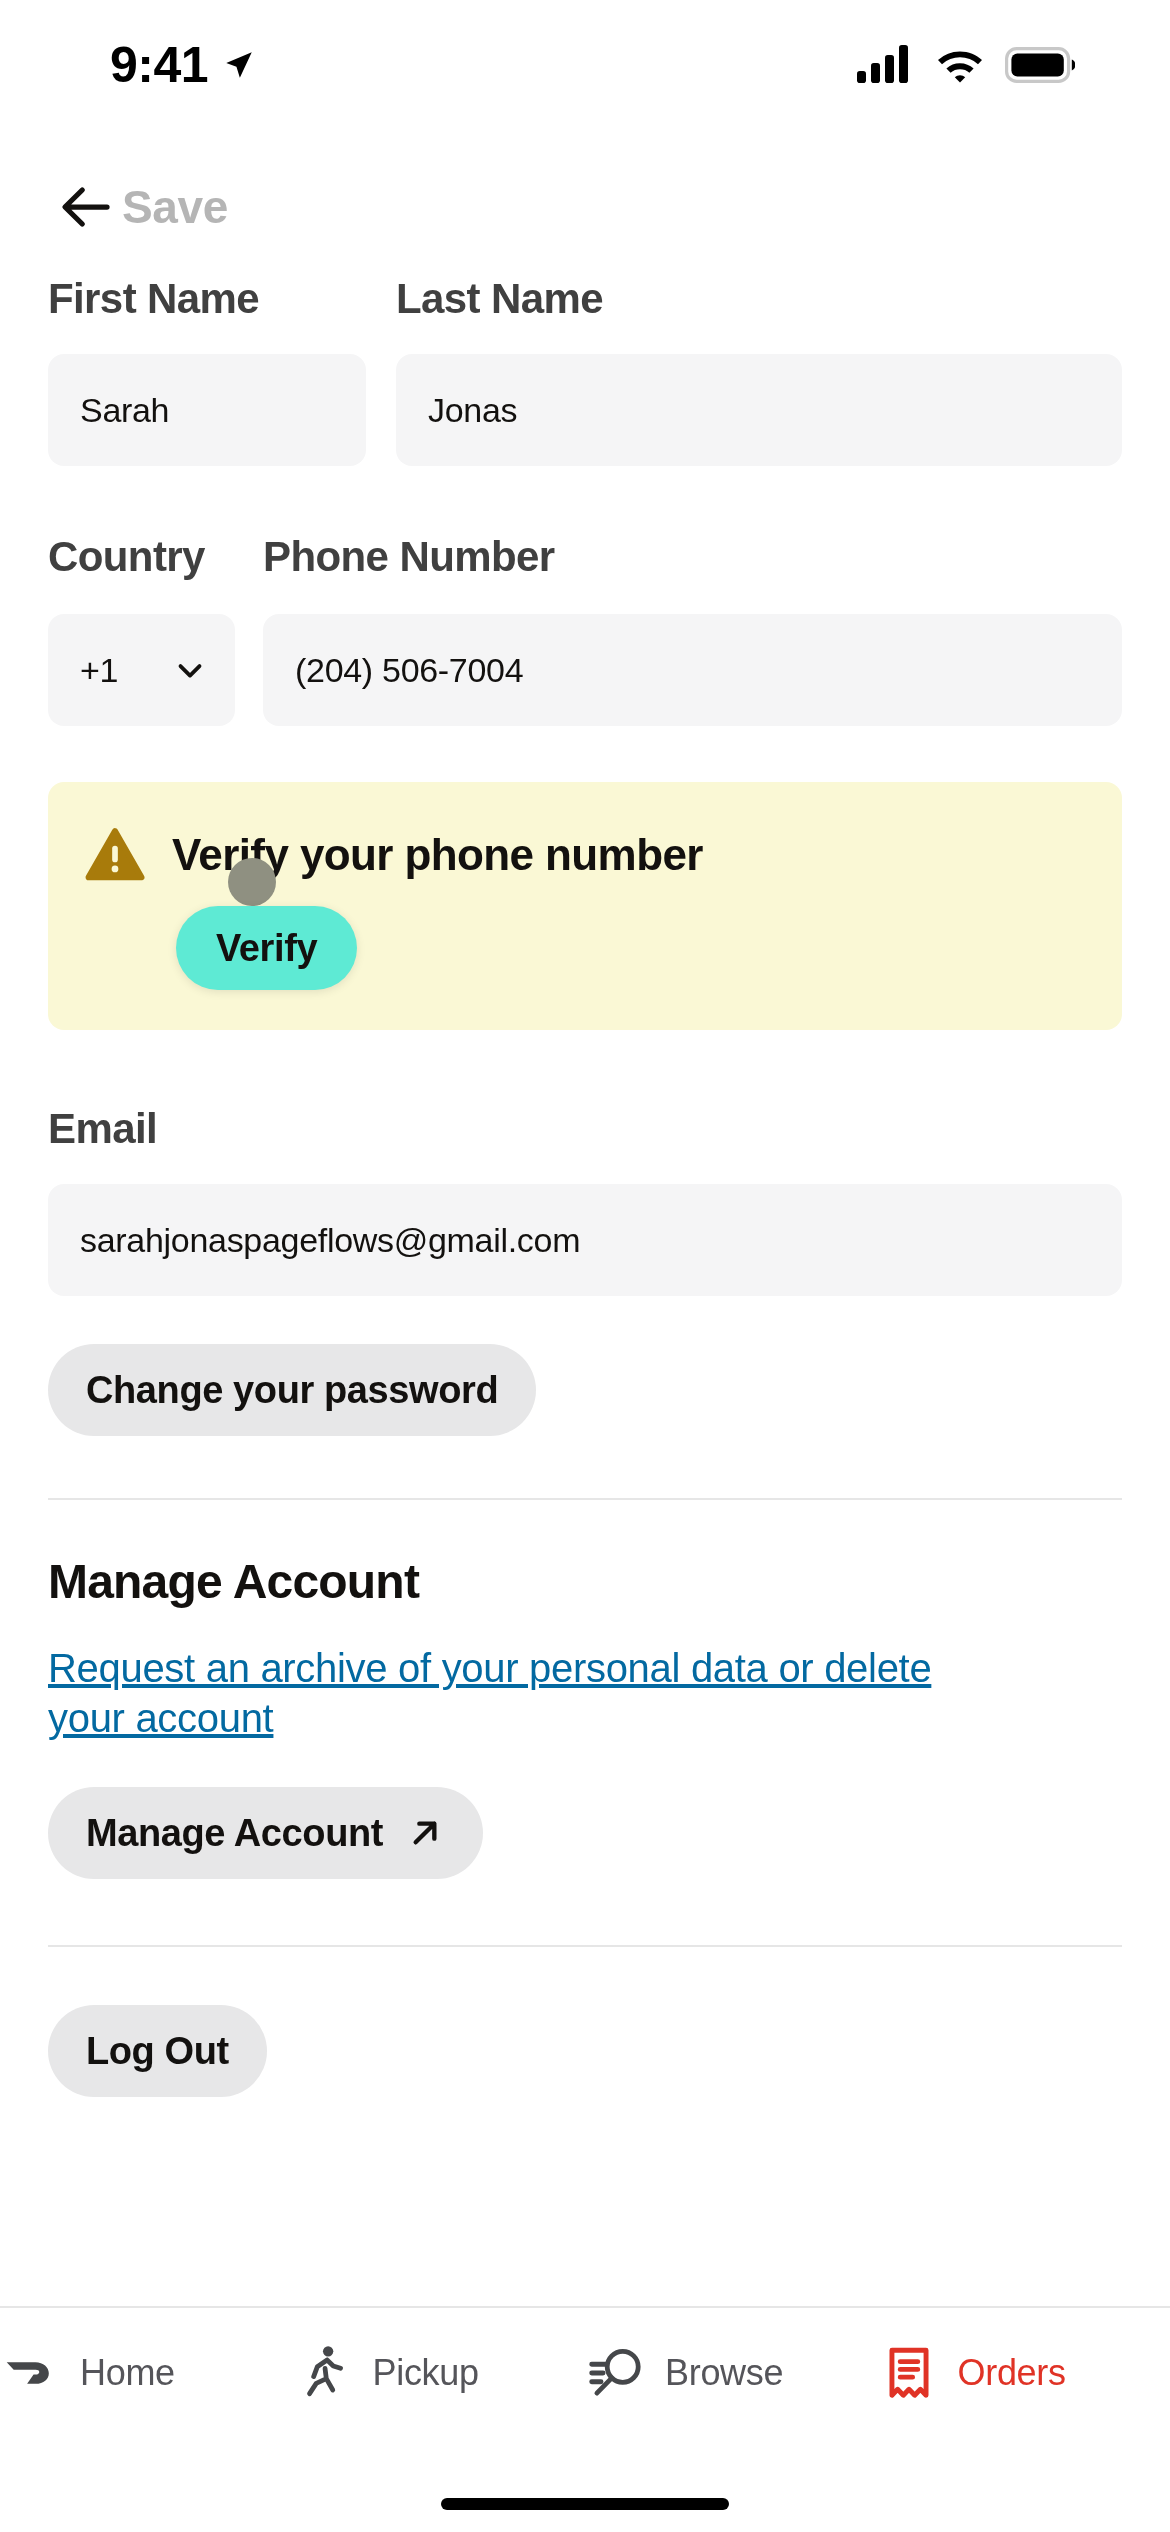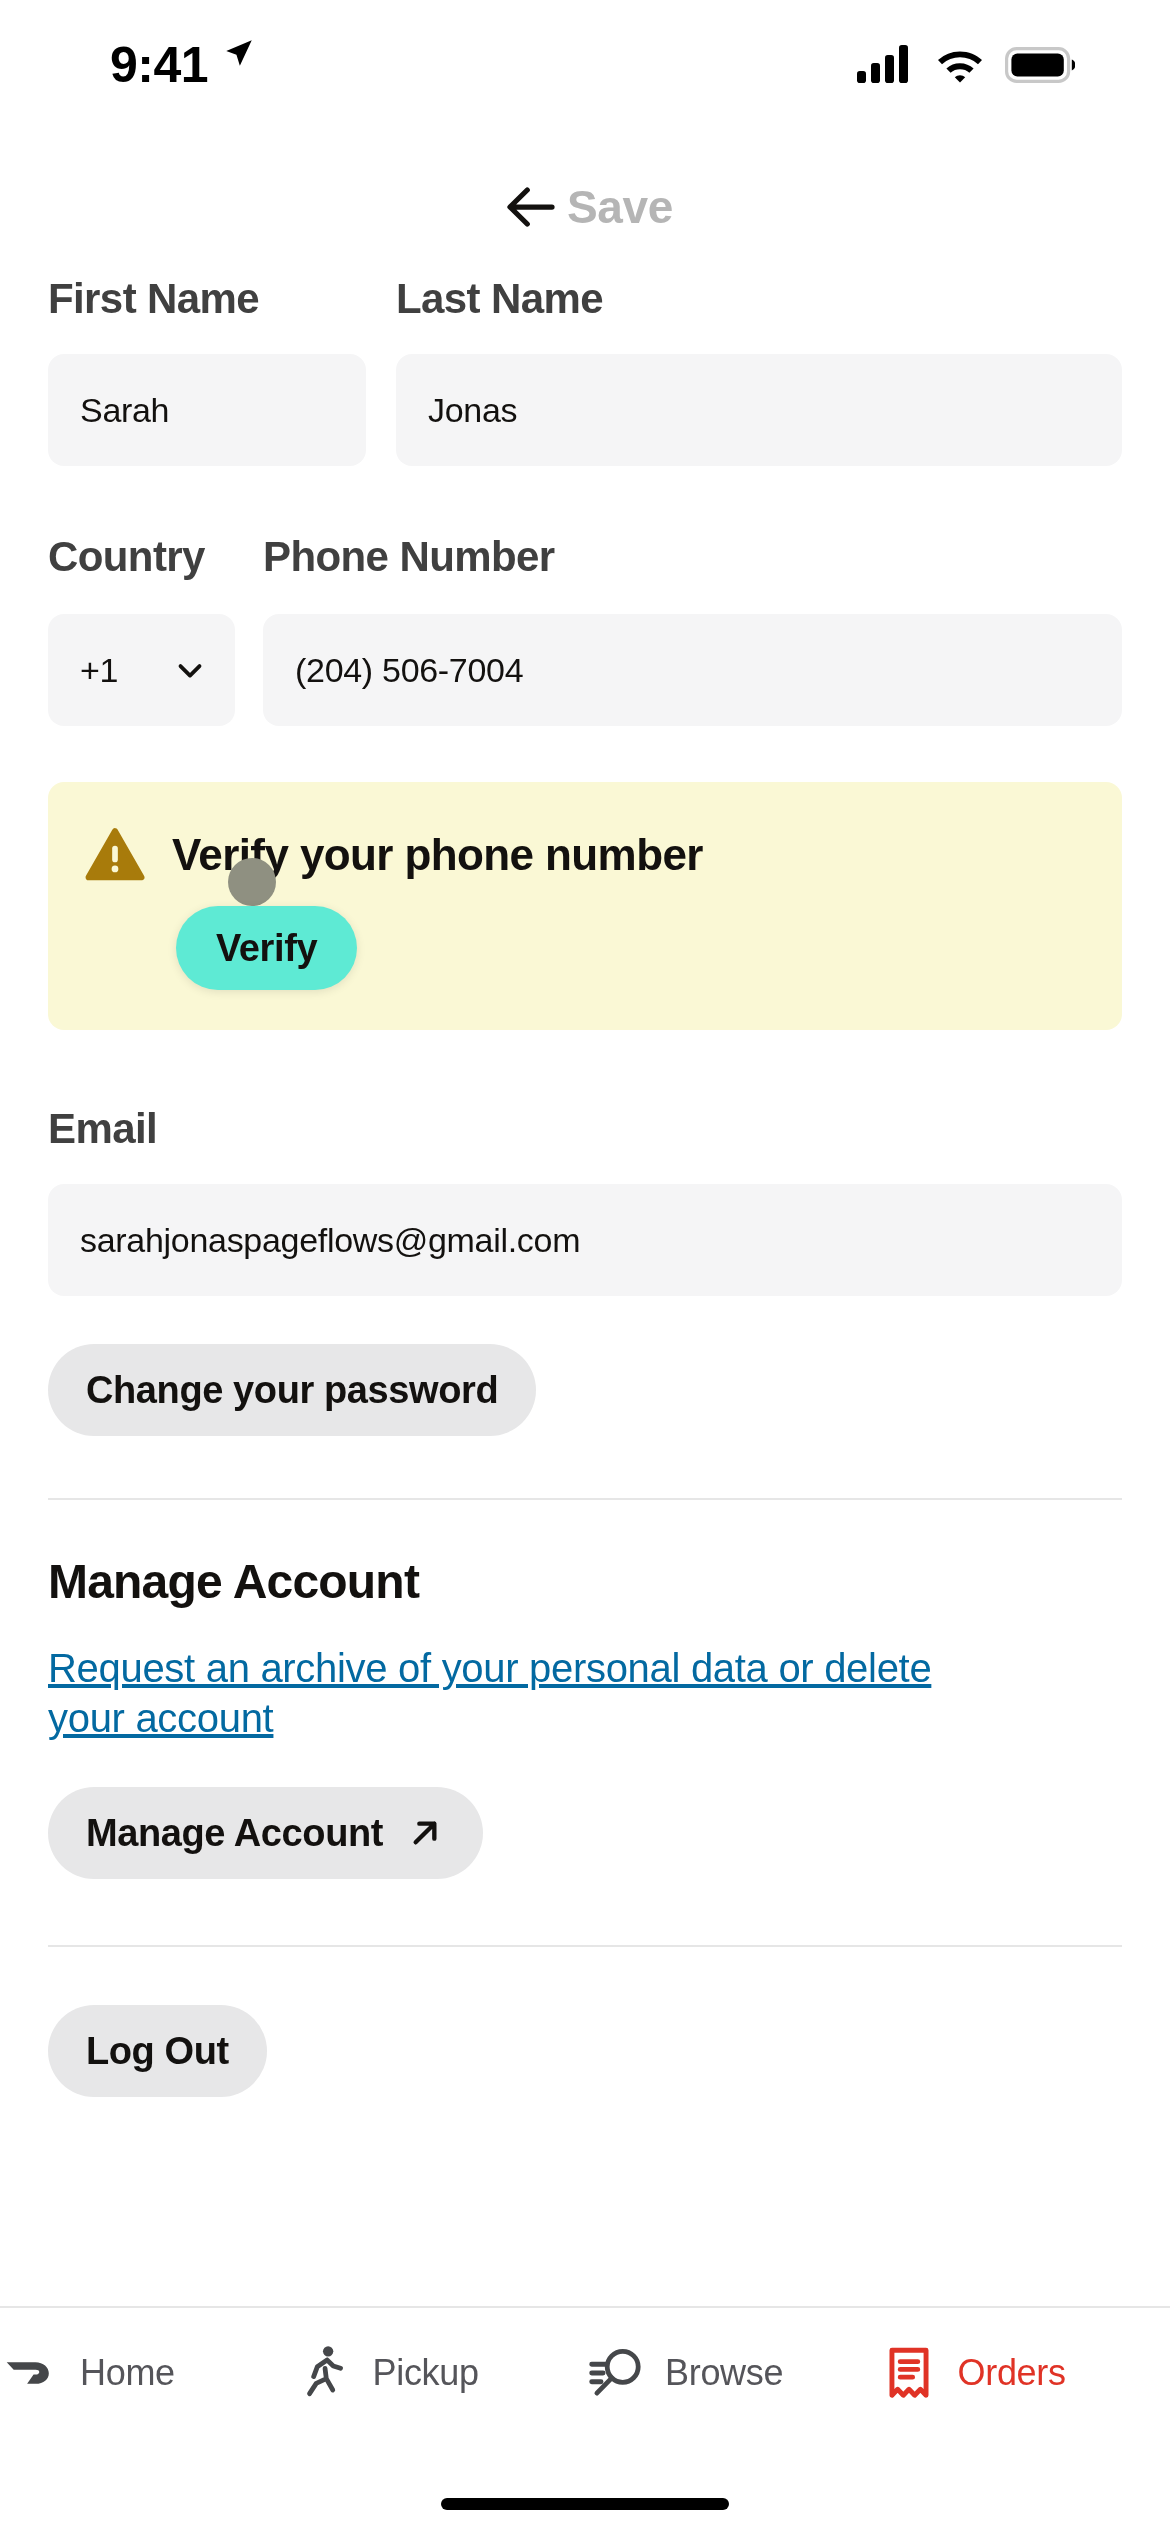--- a/index.html
+++ b/index.html
@@ -11,29 +11,29 @@
     overflow:hidden;
   }
   .phone { position:relative; width:1170px; height:2532px; background:#fff; }
 
   
   .statusbar {
     position:absolute; top:0; left:0; width:1170px; height:130px;
     display:flex; align-items:center; justify-content:space-between;
     padding:0 95px 0 110px;
   }
-  .sb-left { display:flex; gap:14px; }
+  .sb-left { display:flex; align-items:center; gap:14px; }
   .sb-time { font-size:50px; font-weight:700; color:#000; letter-spacing:-0.5px; }
   .sb-loc { width:34px; height:34px; display:block; }
   .sb-right { display:flex; align-items:center; gap:18px; }
 
   
   .header {
     position:absolute; top:152px; left:0; width:1170px; height:110px;
-    display:flex; align-items:center; justify-content:center;
+    display:flex; align-items:center; justify-content:flex-start;
     padding:0 52px 0 50px;
   }
   .backbtn { width:72px; height:72px; display:flex; align-items:center; justify-content:center; }
   .save-label { font-size:46px; font-weight:700; color:#b5b5b5; letter-spacing:-0.4px; }
 
   
   .content { position:absolute; top:278px; left:0; width:1170px; }
   .row { display:flex; padding:0 48px; }
   .field-label {
     font-size:42px; font-weight:700; color:#404040;

